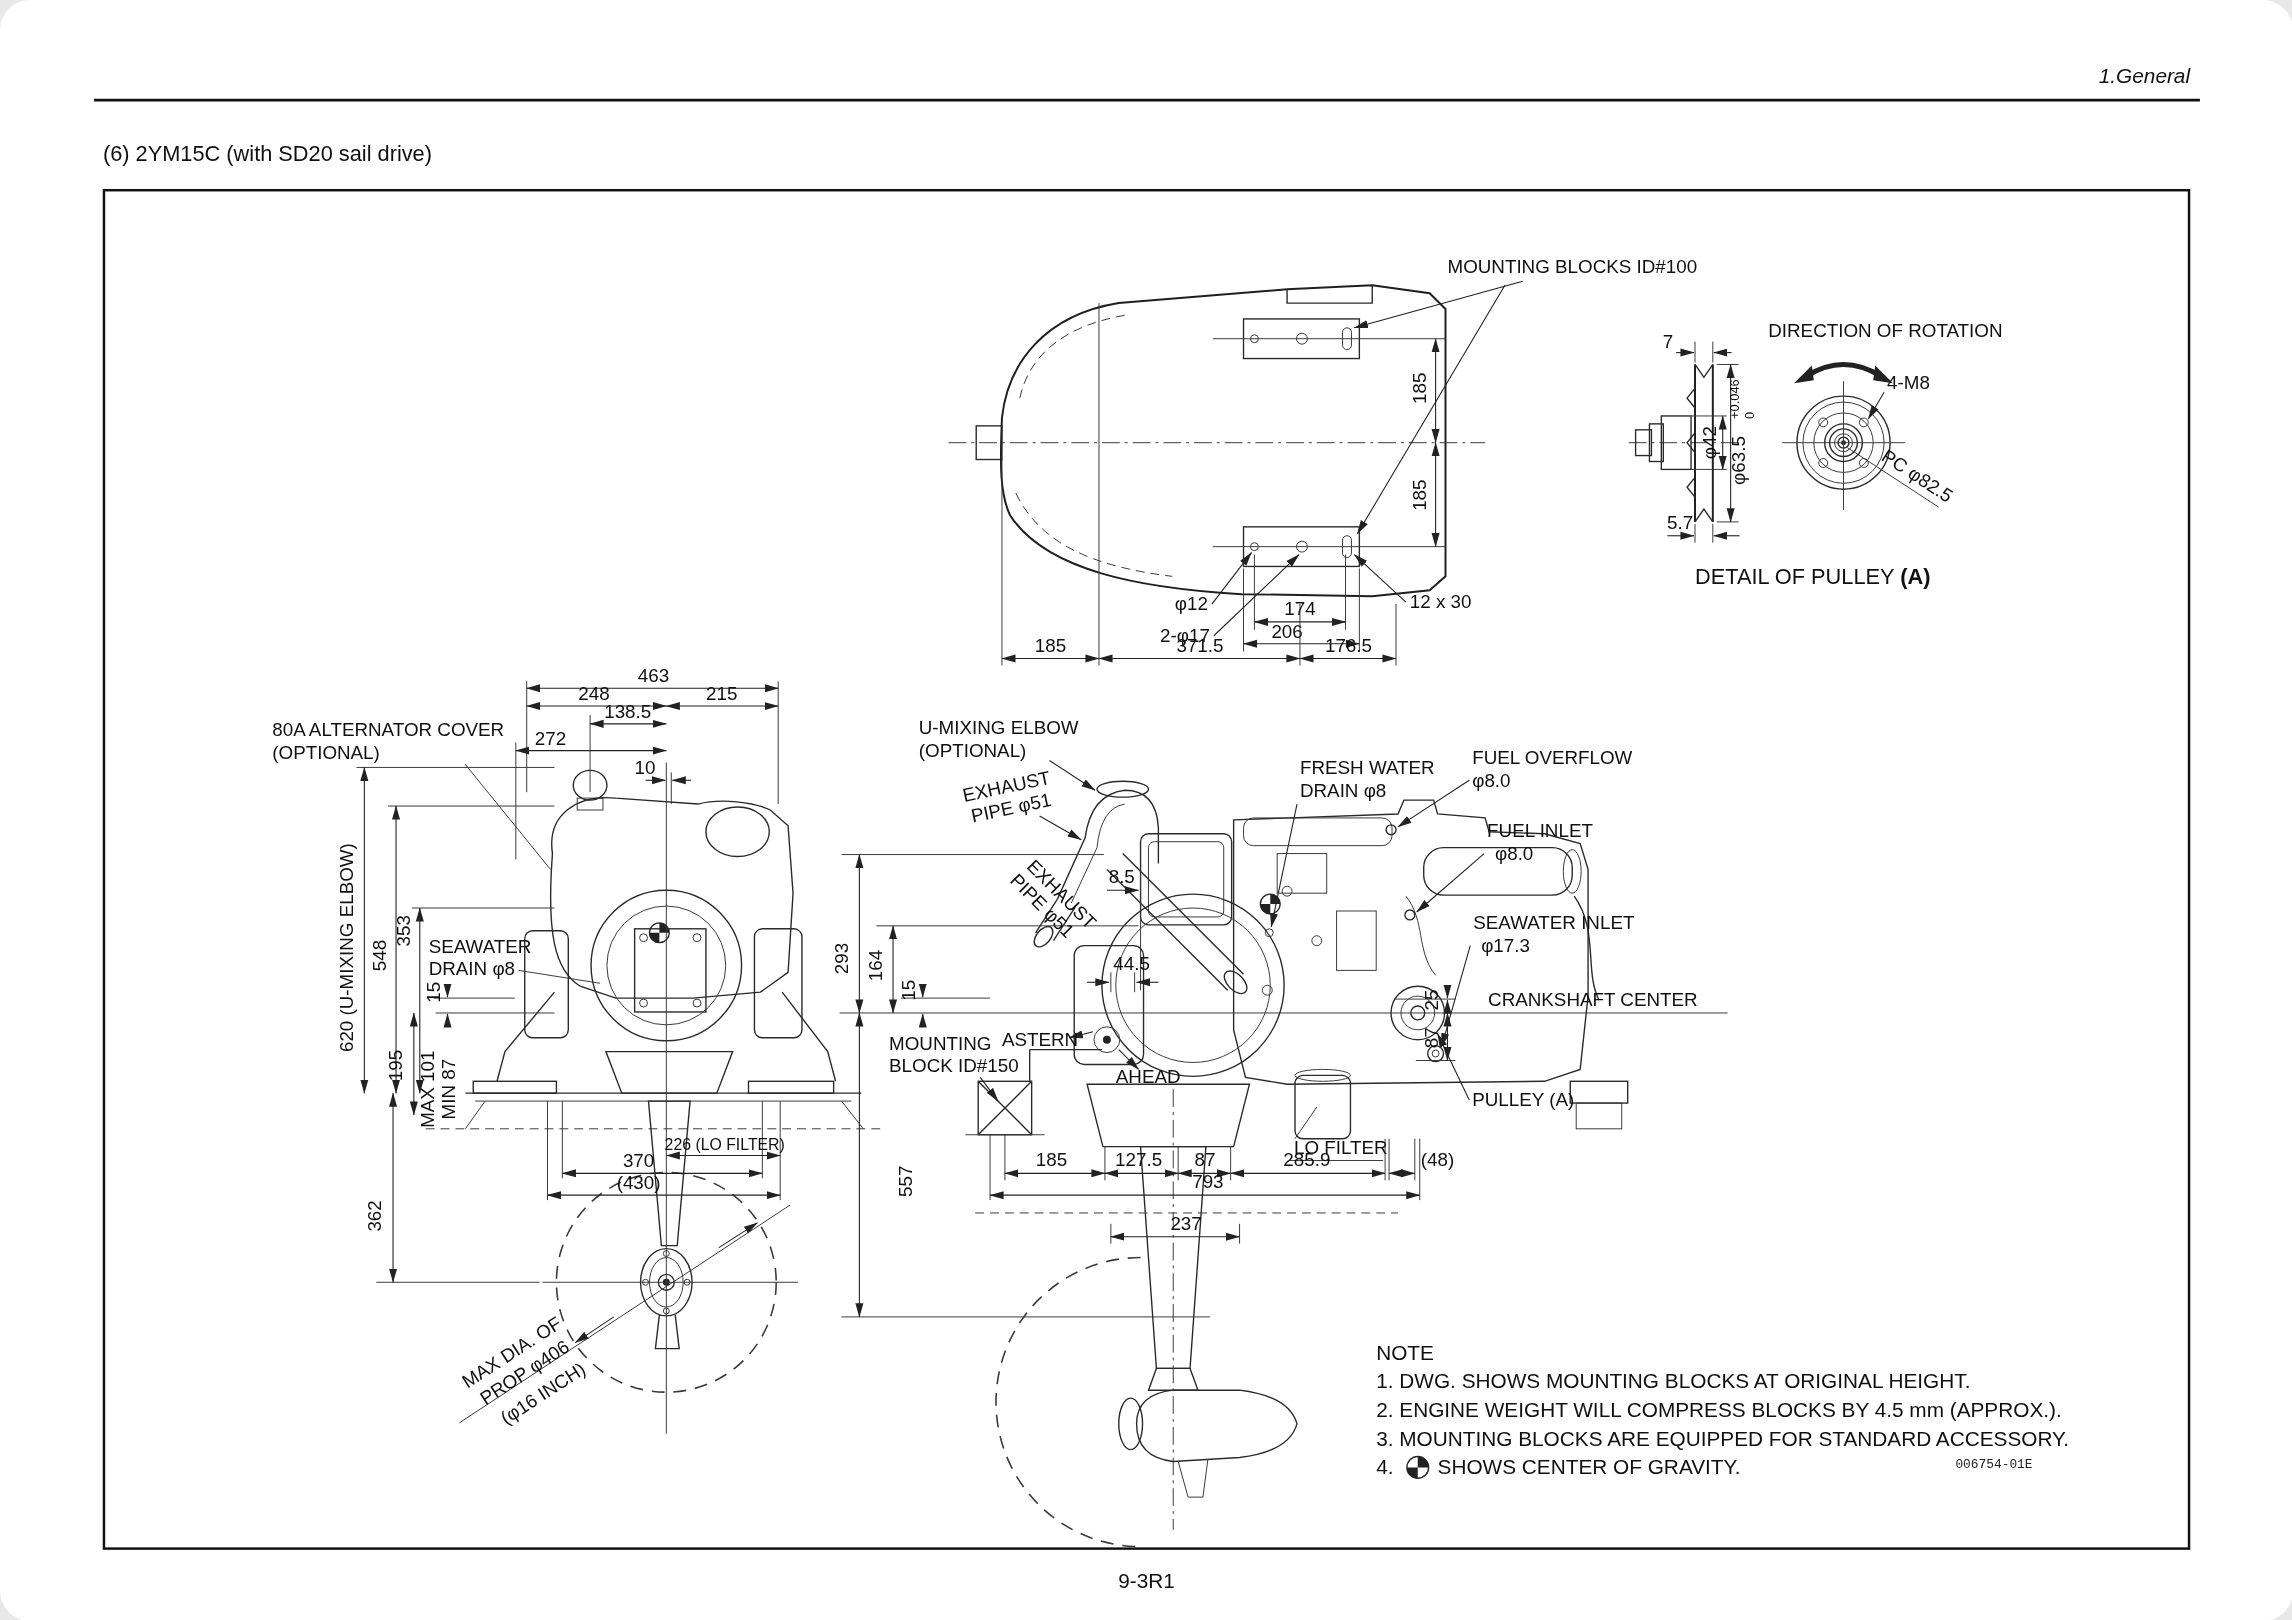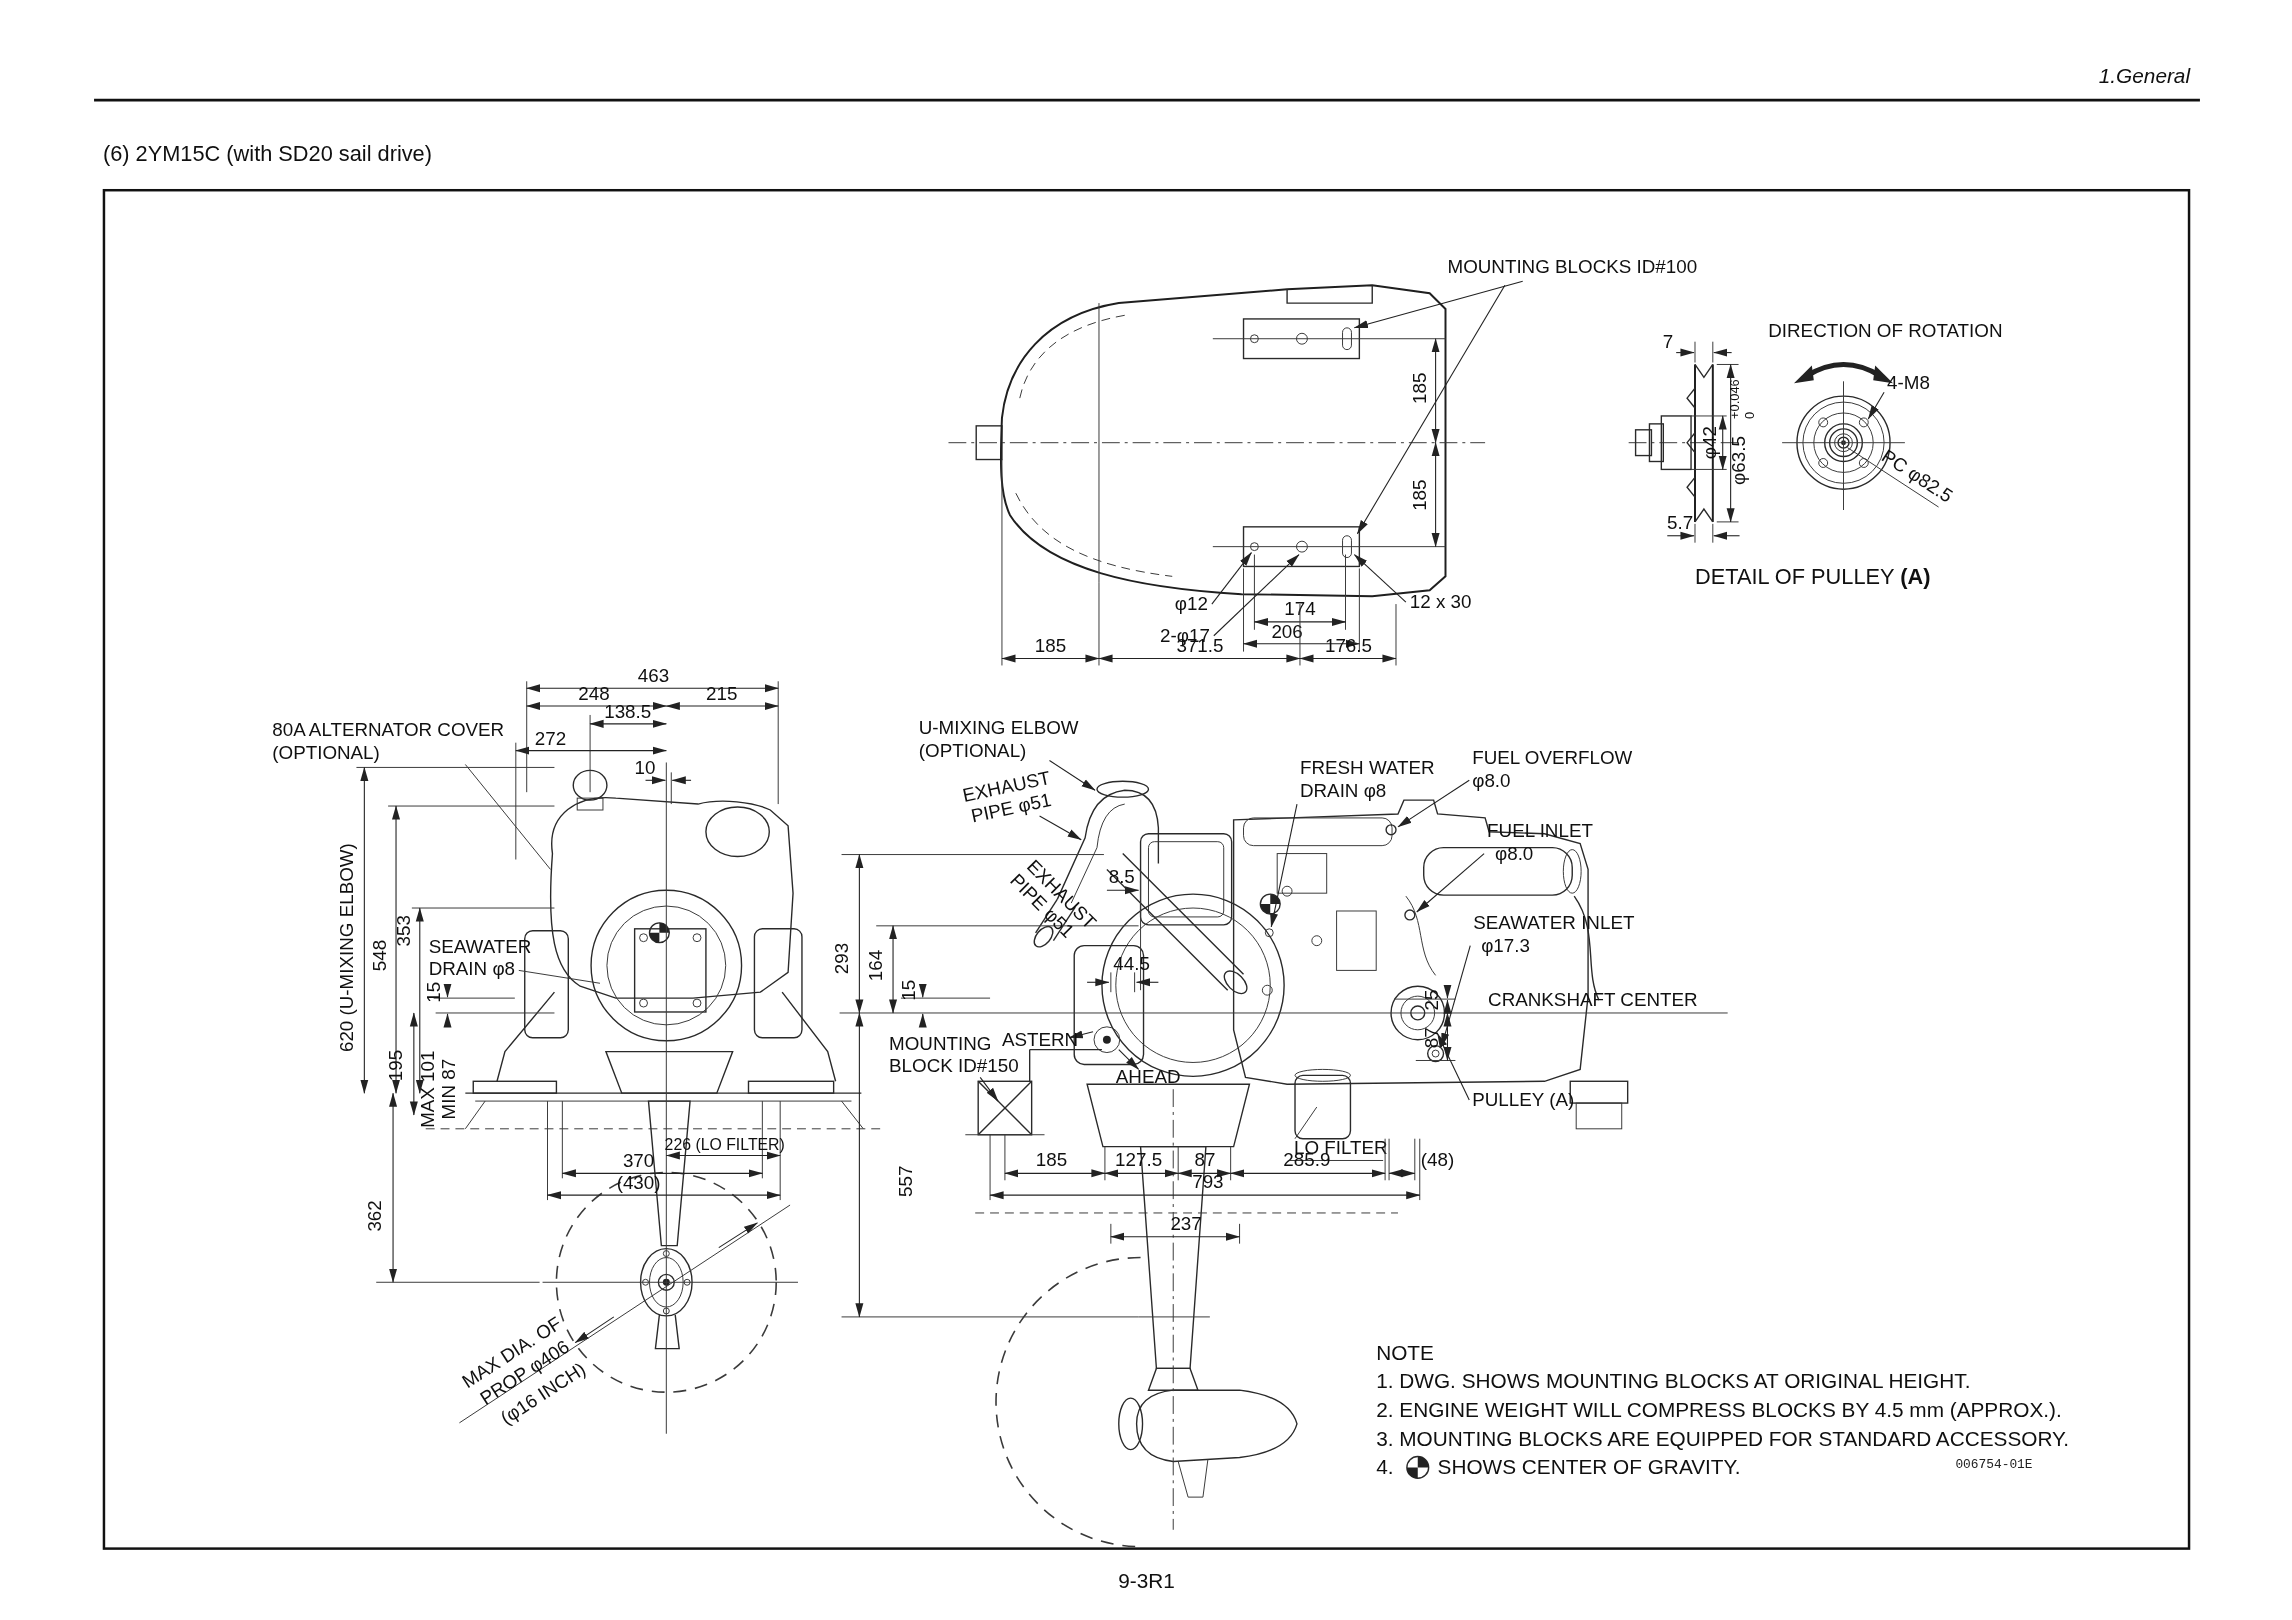--- a/index.html
+++ b/index.html
@@ -1,16 +1,16 @@
 <!DOCTYPE html>
 <html><head>
 <meta charset="utf-8">
 <style>
   html,body{margin:0;padding:0;background:#e8e8e8;}
-  .page{position:relative;width:2293px;height:1621px;background:#ffffff;font-family:"Liberation Sans",sans-serif;}
+  .page{position:relative;width:2293px;height:1621px;background:#ffffff;font-family:"Liberation Sans",sans-serif;border-radius:30px;}
   svg{position:absolute;left:0;top:0;}
   .ol{fill:none;stroke:#1f1f1f;stroke-width:2;}
   .o1{fill:none;stroke:#2a2a2a;stroke-width:1.4;}
   .thin{fill:none;stroke:#3a3a3a;stroke-width:1;}
   .dim{fill:none;stroke:#222;stroke-width:1.1;}
   .arr{marker-start:url(#ah);marker-end:url(#ah);}
   .arrE{marker-end:url(#ah);}
   .dsh{stroke-dasharray:9 6;}
   .cl{stroke-dasharray:18 5 3 5;}
   .pr{stroke-dasharray:13 9;stroke-width:1.6;}

